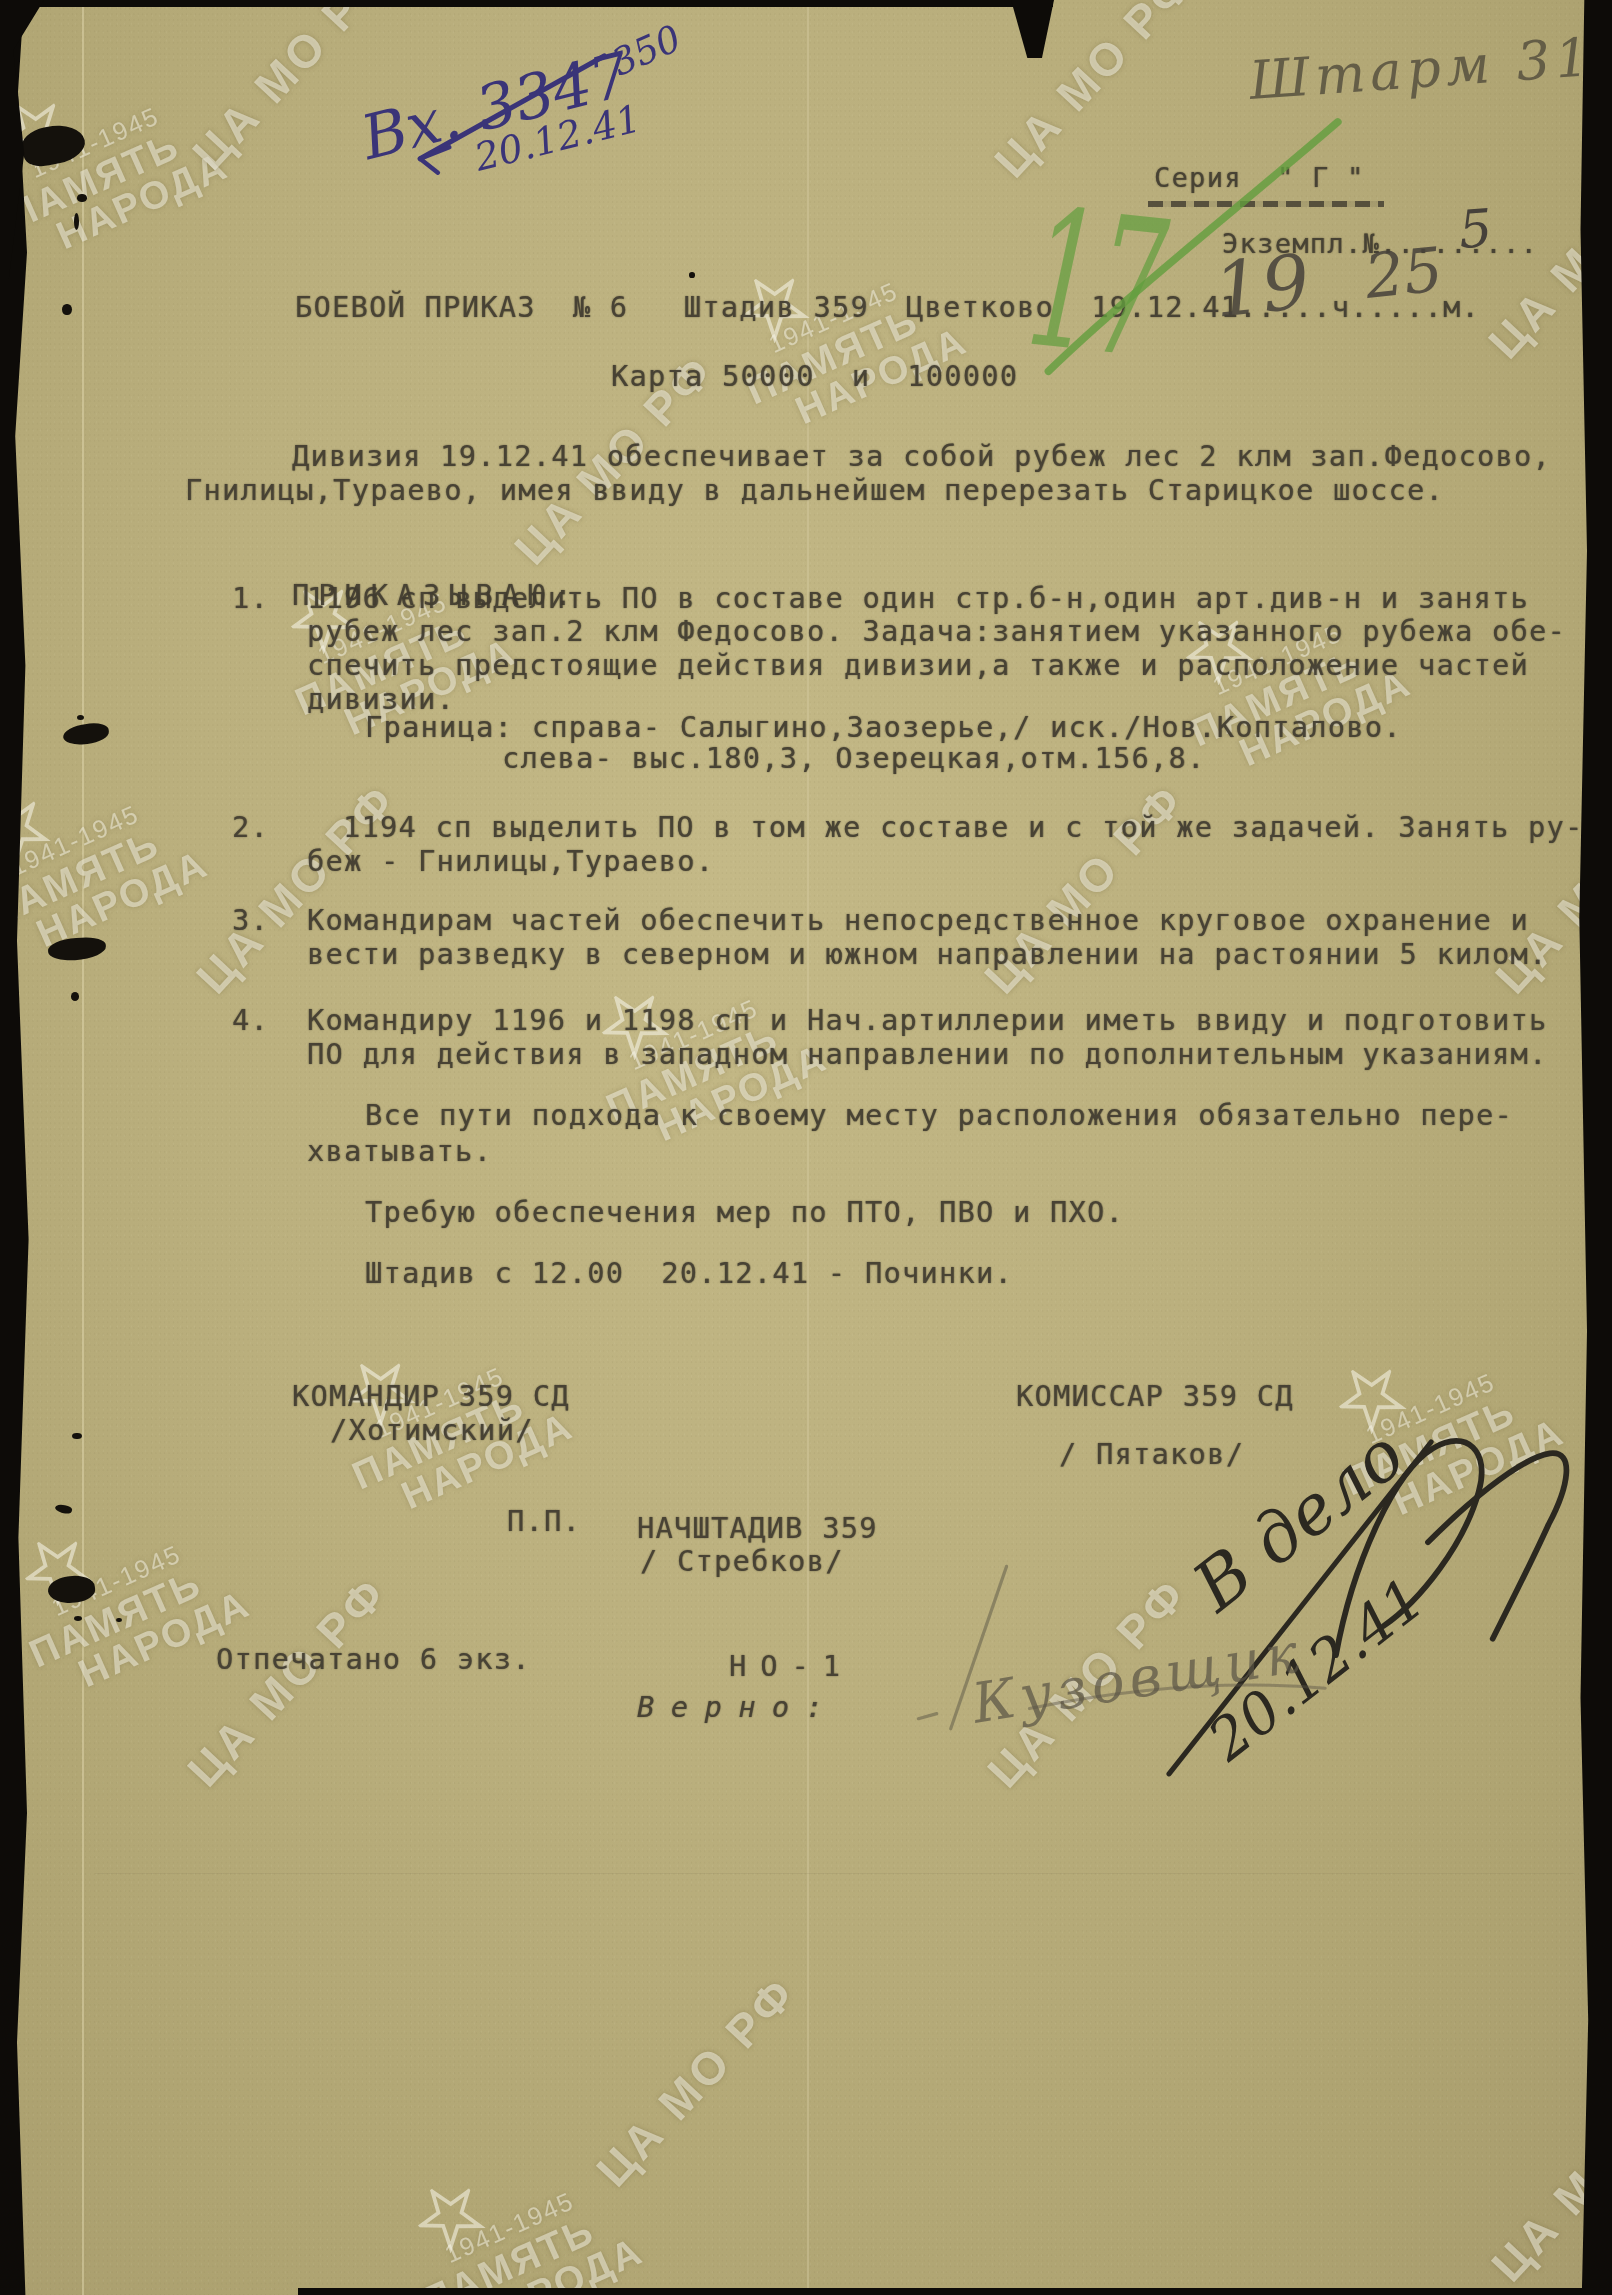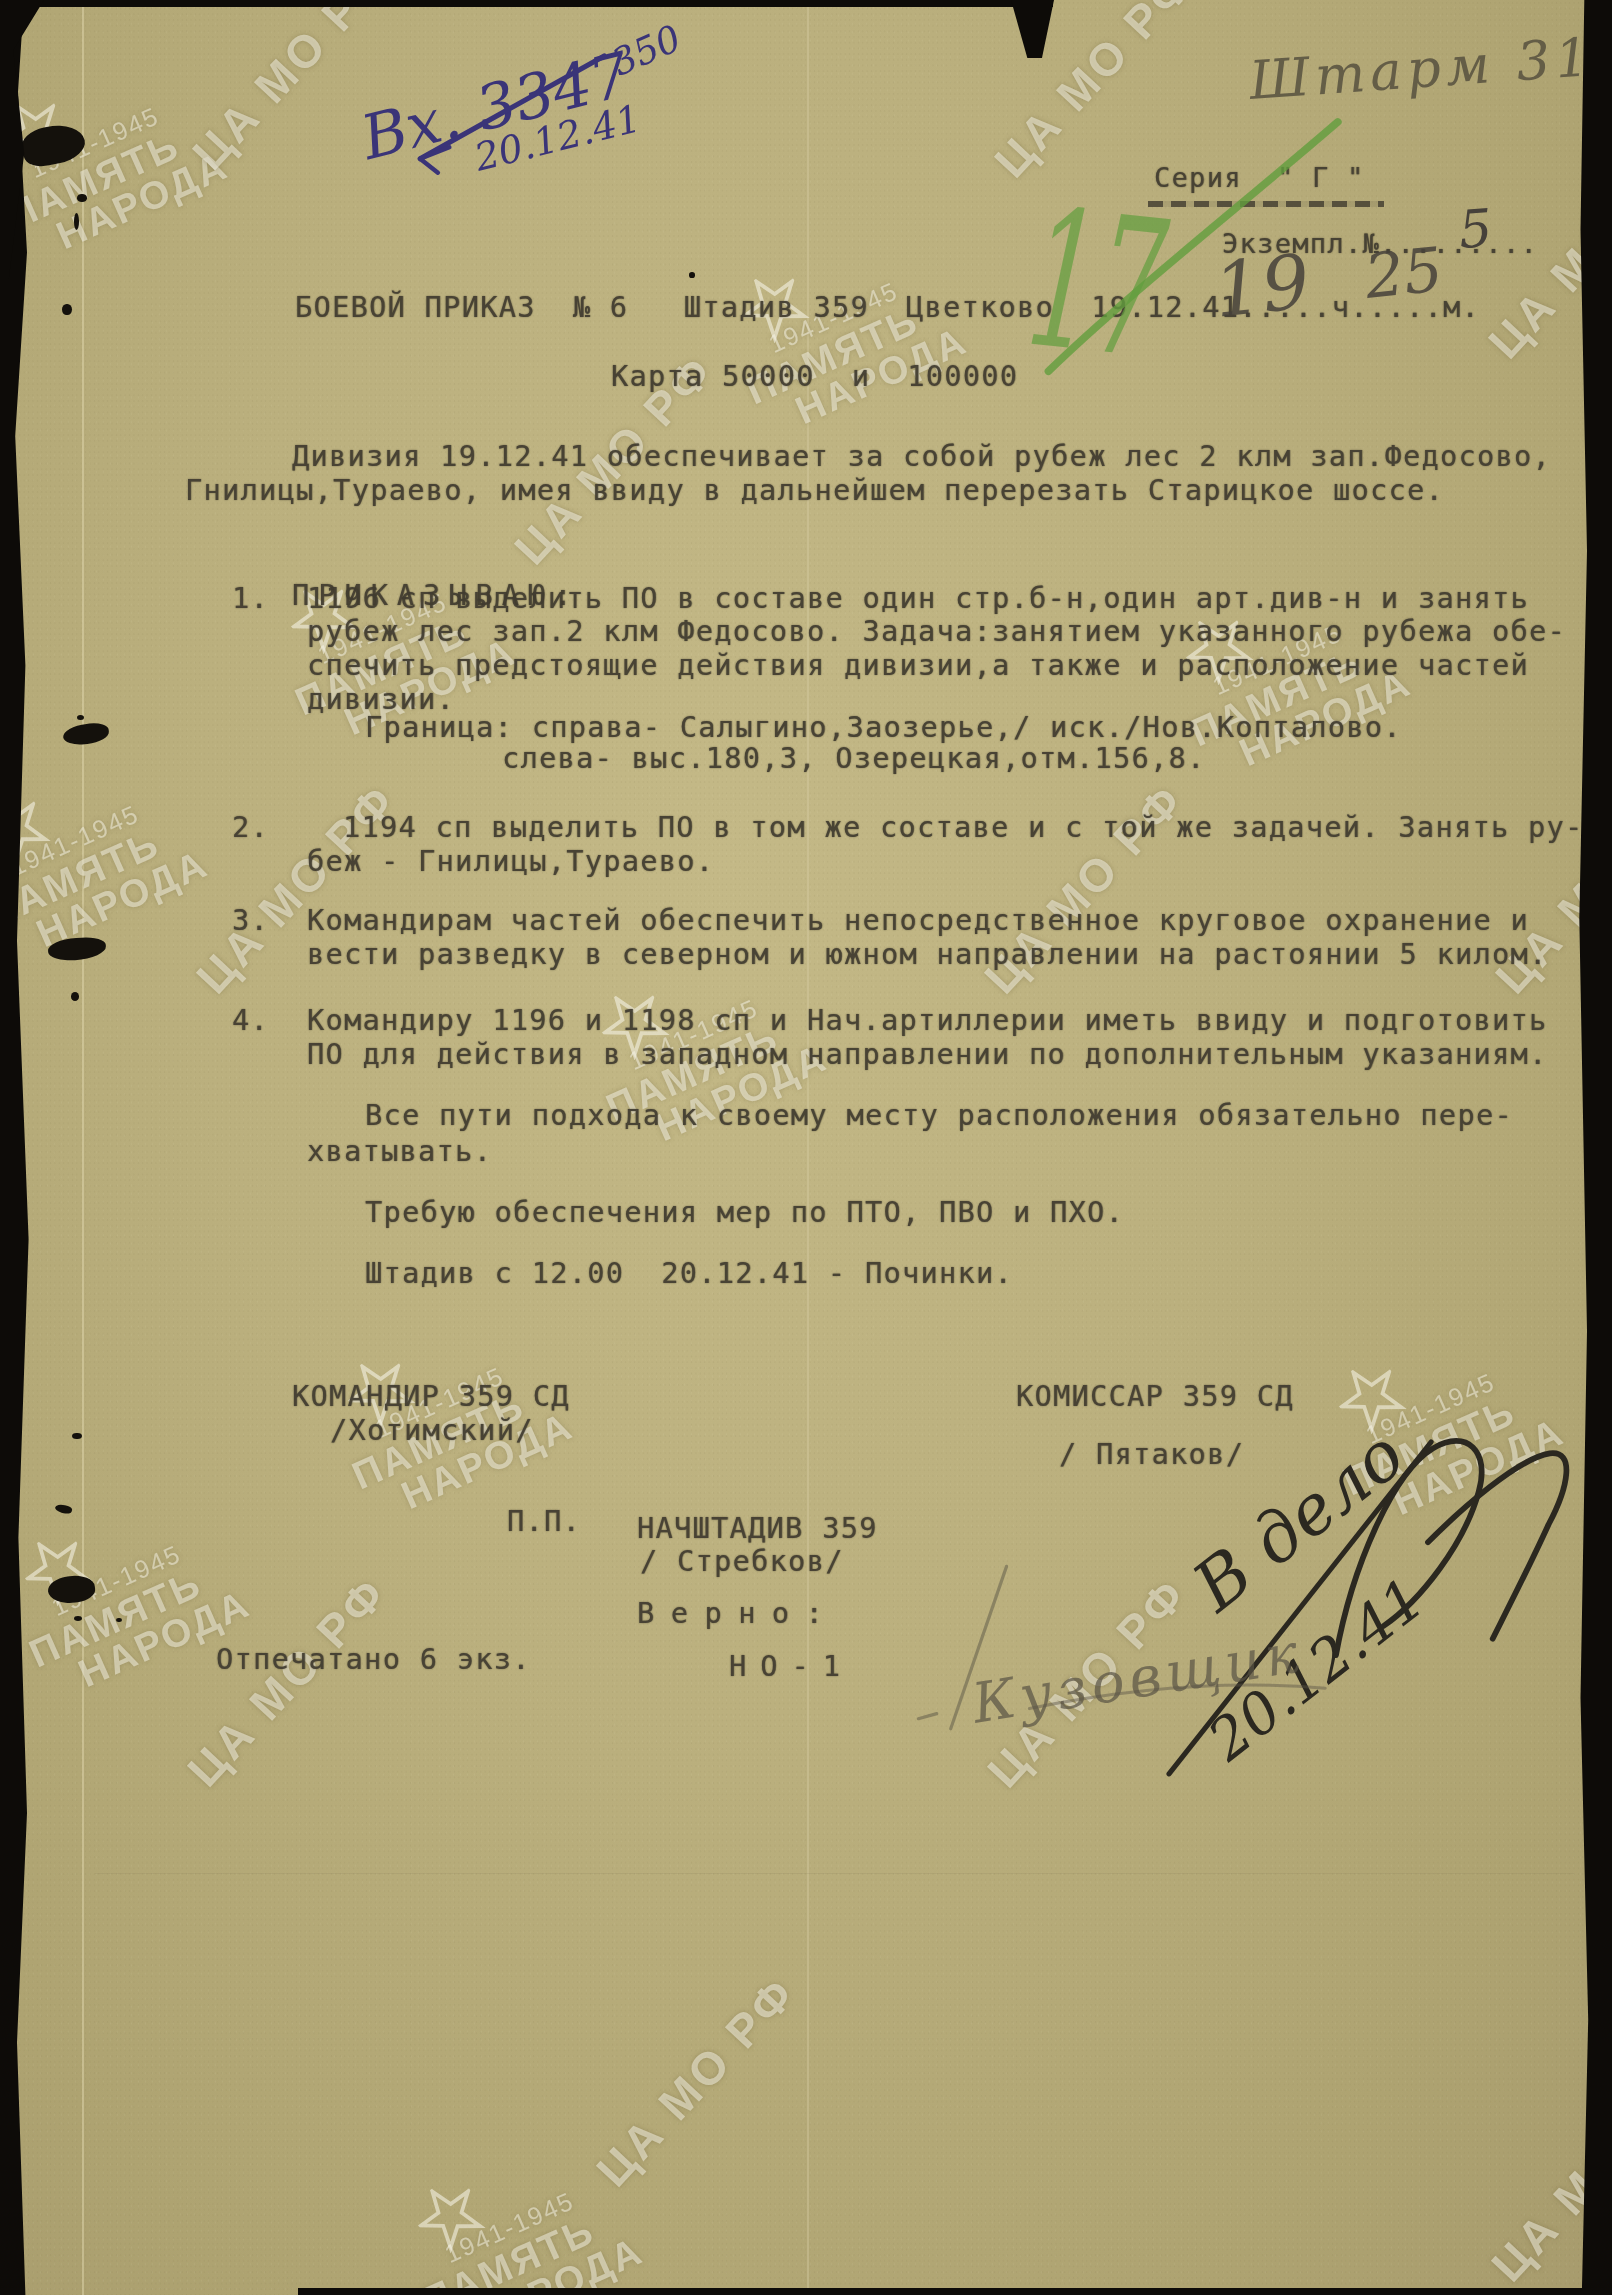--- a/index.html
+++ b/index.html
@@ -186,21 +186,21 @@
 
   <div class="t" style="left:292px;top:1381px;">КОМАНДИР 359 СД</div>
   <div class="t" style="left:330px;top:1415px;">/Хотимский/</div>
   <div class="t" style="left:1016px;top:1381px;">КОМИССАР 359 СД</div>
   <div class="t" style="left:1059px;top:1415px;margin-top:24px;">/ Пятаков/</div>
 
   <div class="t" style="left:507px;top:1506px;">П.П.</div>
   <div class="t" style="left:637px;top:1513px;">НАЧШТАДИВ 359</div>
   <div class="t" style="left:640px;top:1546px;">/ Стребков/</div>
 
-  <div class="t sp2" style="left:637px;top:1598px;">Верно:</div>
+  <div class="t sp2" style="left:637px;top:1692px;font-style:italic;">Верно:</div>
   <div class="t" style="left:216px;top:1644px;">Отпечатано 6 экз.</div>
   <div class="t sp3" style="left:729px;top:1651px;">НО-1</div>
 
   <div class="hw ink" style="left:359px;top:75px;font-size:61px;transform:rotate(-14deg);">Вх. 3347</div>
   <div class="hw ink" style="left:473px;top:119px;font-size:38px;transform:rotate(-14deg);">20.12.41</div>
   <div class="hw ink" style="left:611px;top:32px;font-size:37px;transform:rotate(-24deg);">350</div>
   <svg class="svgabs" width="1612" height="2295" viewBox="0 0 2540 3616">
     <path d="M952 88 L662 250" stroke="#3a3478" stroke-width="8" fill="none" stroke-linecap="round"></path>
     <path d="M662 250 L708 232 M662 250 L690 272" stroke="#3a3478" stroke-width="7" fill="none" stroke-linecap="round"></path>
   </svg>

